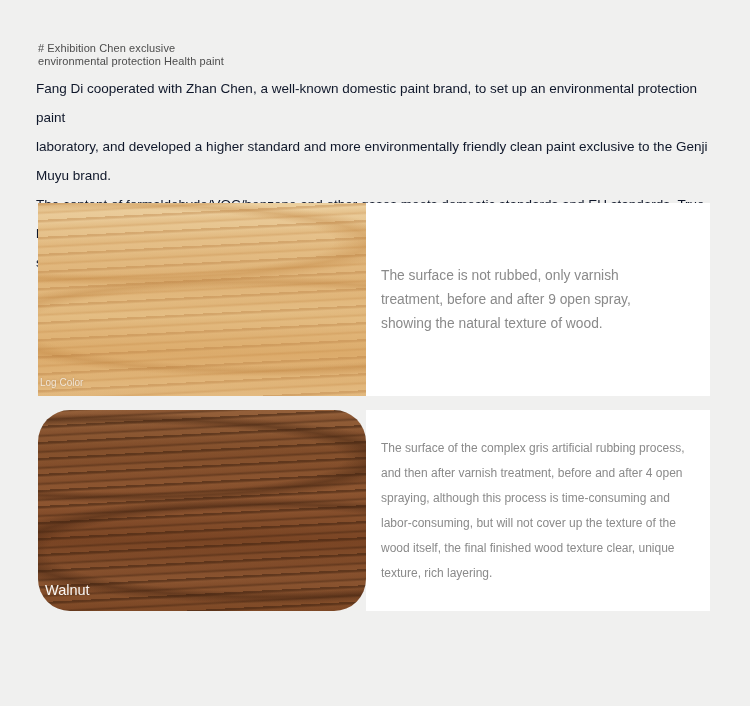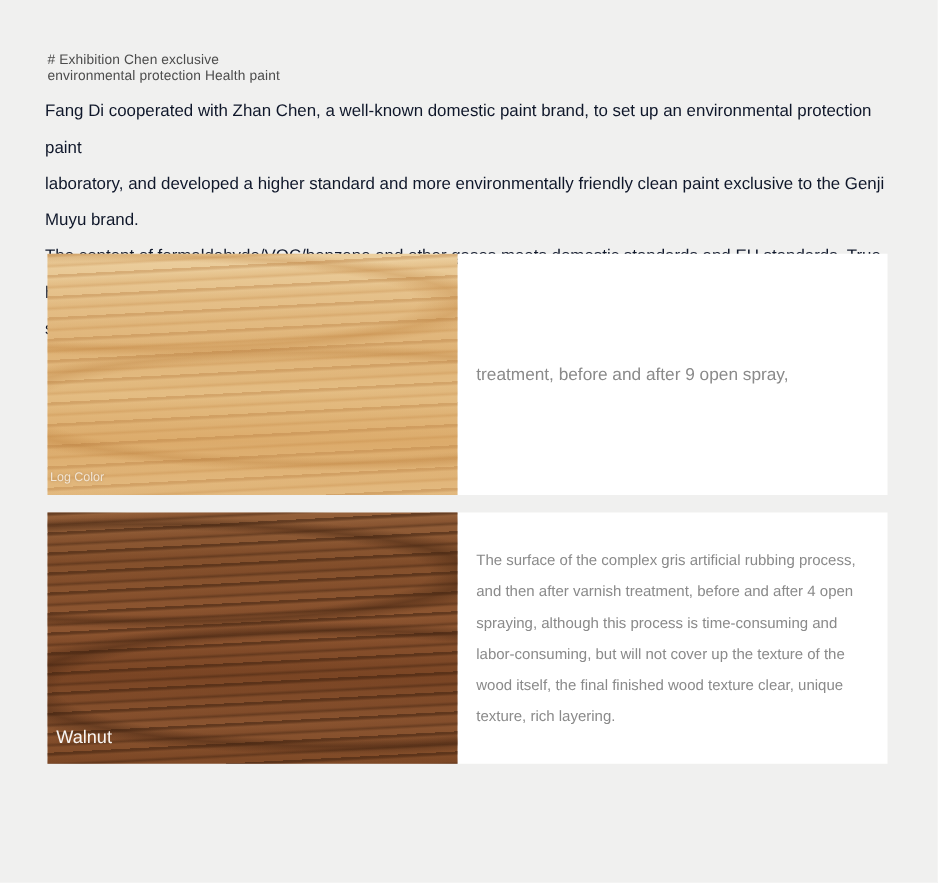--- a/index.html
+++ b/index.html
@@ -59,20 +59,21 @@
     background:
       radial-gradient(170% 42% at 25% 24%, rgba(64,34,15,0) 40%, rgba(64,34,15,.45) 46%, rgba(64,34,15,0) 53%),
       radial-gradient(160% 48% at 70% 70%, rgba(55,28,12,0) 42%, rgba(55,28,12,.40) 48%, rgba(55,28,12,0) 55%),
       repeating-linear-gradient(177deg,
         rgba(58,30,13,.50) 0px, rgba(58,30,13,.50) 1.5px,
         rgba(146,88,52,0) 3.5px,
         rgba(118,66,35,.30) 8px,
         rgba(66,35,16,.45) 10px,
         rgba(146,88,52,0) 12px, rgba(146,88,52,0) 16px),
       linear-gradient(180deg,#94603a 0%,#84502c 20%,#8e5631 45%,#7a4524 65%,#8a5430 85%,#7e4926 100%);
+    border-radius: 32px;
   }
 
   .wood-label {
     position:absolute;
     color:#ffffff;
     text-shadow:0 0 2px rgba(120,80,40,.35);
   }
   .label-oak  { left:2px; bottom:8px;  font-size:10px; color:rgba(255,255,255,.72); }
   .label-walnut { left:7px; bottom:13px; font-size:14.5px; color:rgba(255,255,255,.95); }
 
@@ -103,21 +104,23 @@
     <div class="line">laboratory, and developed a higher standard and more environmentally friendly clean paint exclusive to the Genji Muyu brand.</div>
     <div class="line">The content of formaldehyde/VOC/benzene and other gases meets domestic standards and EU standards. True health, no</div>
     <div class="line">smell, is the obsession of Genji.</div>
   </div>
 
   <div class="section section-1">
     <div class="wood wood-oak">
       <span class="wood-label label-oak">Log Color</span>
     </div>
     <div class="desc-box desc-1">
+      <div class="line">The surface is not rubbed, only varnish</div>
       <div class="line">treatment, before and after 9 open spray,</div>
+      <div class="line">showing the natural texture of wood.</div>
     </div>
   </div>
 
   <div class="section section-2">
     <div class="wood wood-walnut">
       <span class="wood-label label-walnut">Walnut</span>
     </div>
     <div class="desc-box desc-2">
       <div class="line">The surface of the complex gris artificial rubbing process,</div>
       <div class="line">and then after varnish treatment, before and after 4 open</div>

